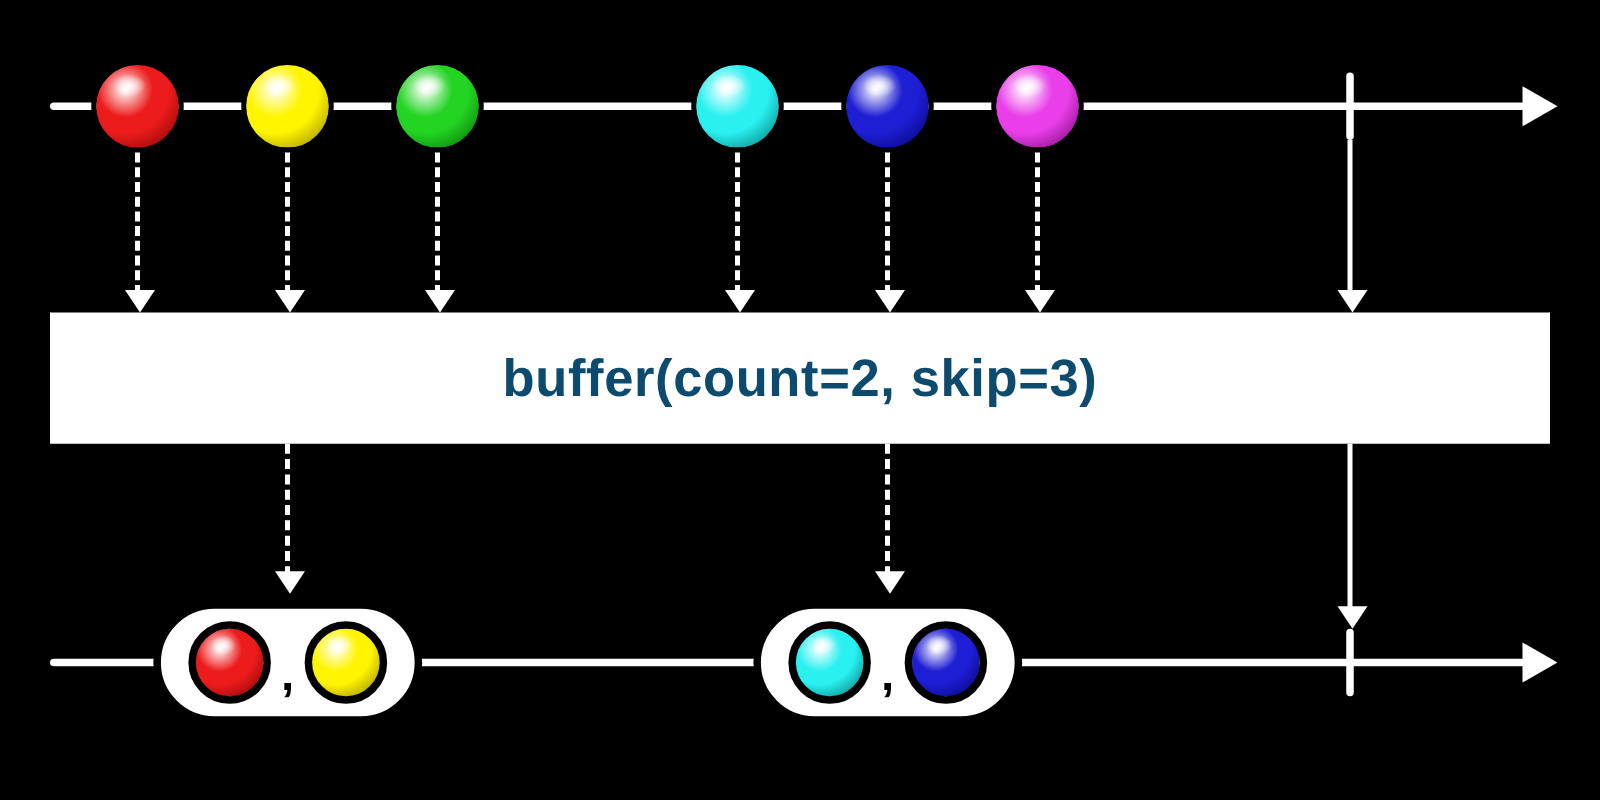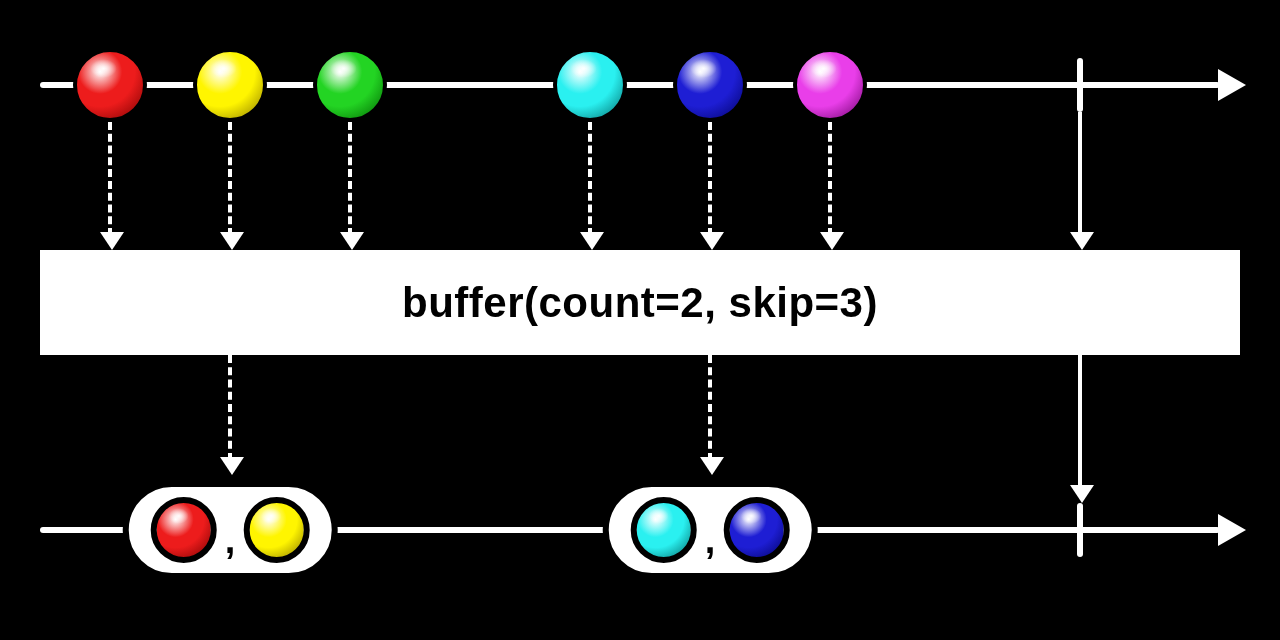--- a/index.html
+++ b/index.html
@@ -61,21 +61,21 @@
     background: radial-gradient(ellipse at center, rgba(255,255,255,0.95) 0%, rgba(255,255,255,0.0) 70%);
     border-radius: 50%;
     filter: blur(0.5px);
   }
   
   .operator {
     position: absolute;
     left: 40px;
     right: 40px;
     background: #fff;
-    color: #000000;
+    color: #0c4a6e;
     text-align: center;
     font-weight: 700;
     display: flex;
     align-items: center;
     justify-content: center;
   }
   .operator span {
     font-size: 42px;
     letter-spacing: 0.5px;
   }

